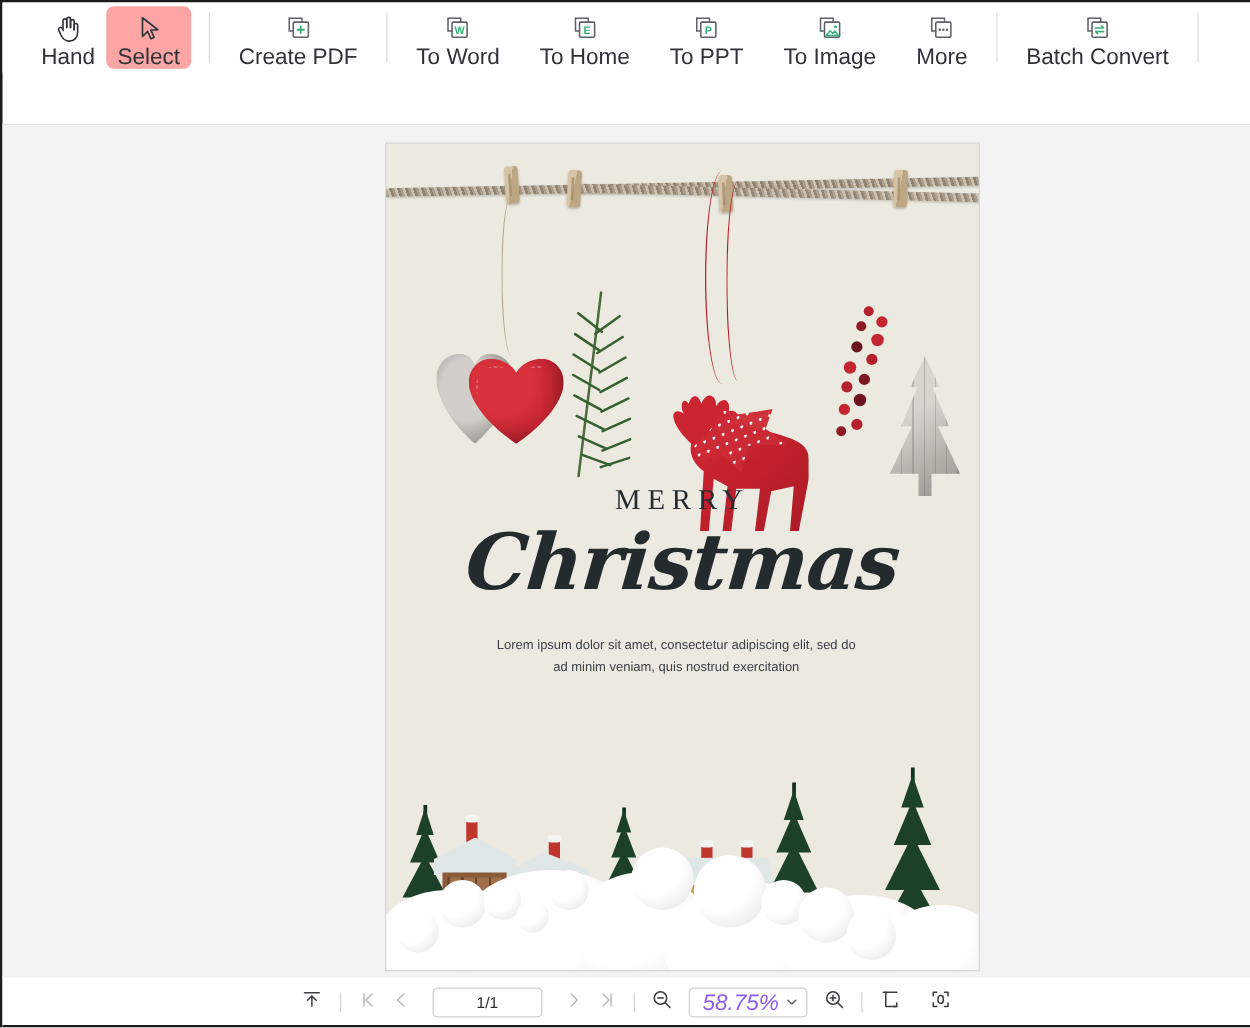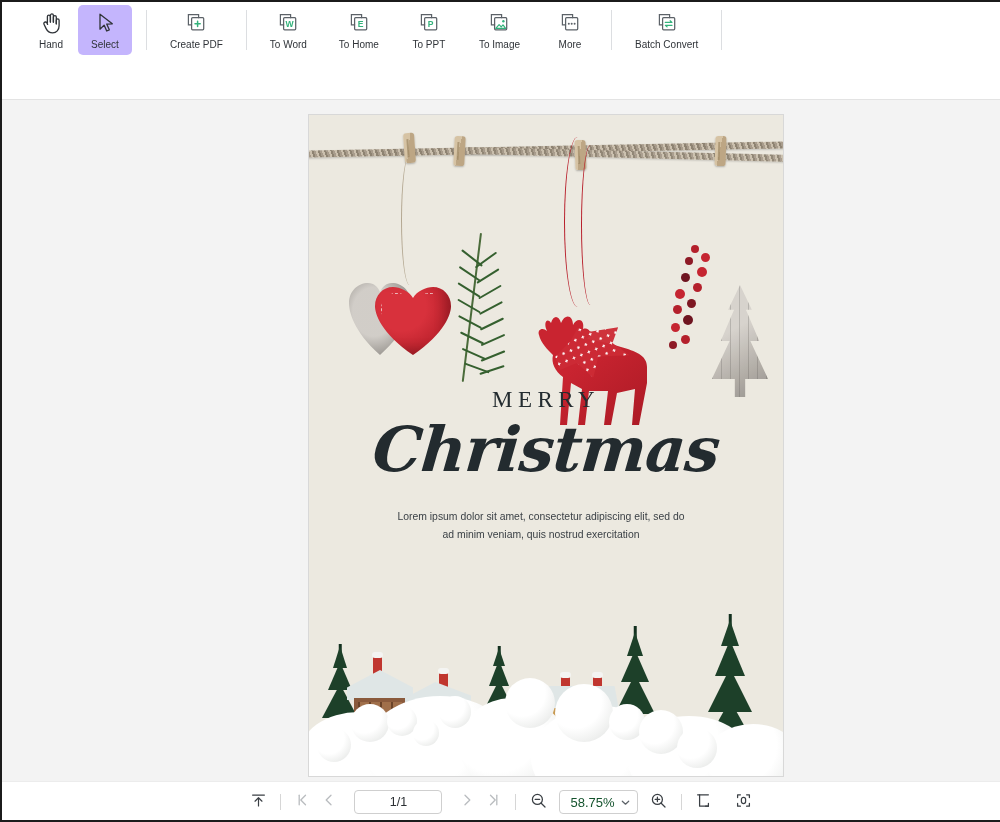--- a/index.html
+++ b/index.html
@@ -33,23 +33,23 @@
   
   .toolbar{
     height:56px;background:#ffffff;display:flex;align-items:center;
     padding:0 0 0 22px;box-sizing:border-box;position:relative;
   }
   .tb-item{
     display:flex;flex-direction:column;align-items:center;justify-content:center;
     min-width:54px;height:50px;border-radius:5px;padding:2px 9px 0;box-sizing:border-box;
     cursor:default;
   }
-  .tb-item.selected{background:#c4b5fd;}
+  .tb-item.selected{background:#fca5a5;border-radius:6px;}
   .tb-ico{height:24px;display:flex;align-items:center;justify-content:center;margin-bottom:3px;}
-  .tb-label{font-size:10px;color:#2f3338;white-space:nowrap;line-height:14px;}
+  .tb-label{font-size:18px;color:#2f3338;white-space:nowrap;line-height:14px;}
   .tb-sep{width:1px;height:40px;background:#dcdee1;margin:0 14px;}
   .sp{width:14px;}
 
   
   .canvas{
     position:absolute;left:0;right:0;top:97px;bottom:40px;
     background:#f3f3f3;border-top:1px solid #e3e3e3;
     overflow:hidden;
   }
   .page{
@@ -182,21 +182,21 @@
   .st-sep{width:1px;height:16px;background:#d6d6d6;margin:0 9px;}
   .pagebox{
     width:86px;height:22px;border:1px solid #cfcfcf;border-radius:4px;
     display:flex;align-items:center;justify-content:center;
     font-size:12.5px;color:#2b2f33;margin:0 12px;background:#fff;
   }
   .zoombox{
     height:22px;border:1px solid #cfcfcf;border-radius:4px;background:#fff;
     display:flex;align-items:center;gap:6px;padding:0 7px 0 10px;margin:0 8px;
   }
-  .zoomval{font-size:13px;color:#14532d;}
+  .zoomval{font-size:18px;color:#8b5cf6;font-style:italic;}
   .gap-lg{width:14px;}
   .bottomline{position:absolute;left:0;right:0;bottom:0;height:2px;background:#1b1b1b;}
 </style>
 </head>
 <body>
 
 <div class="app">
 
 
   <div class="toolbar">

